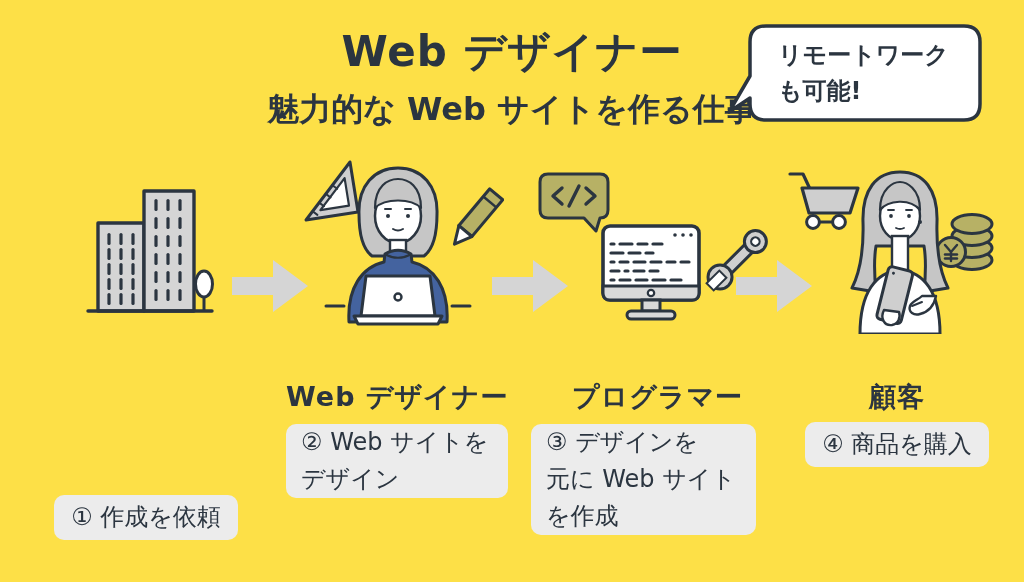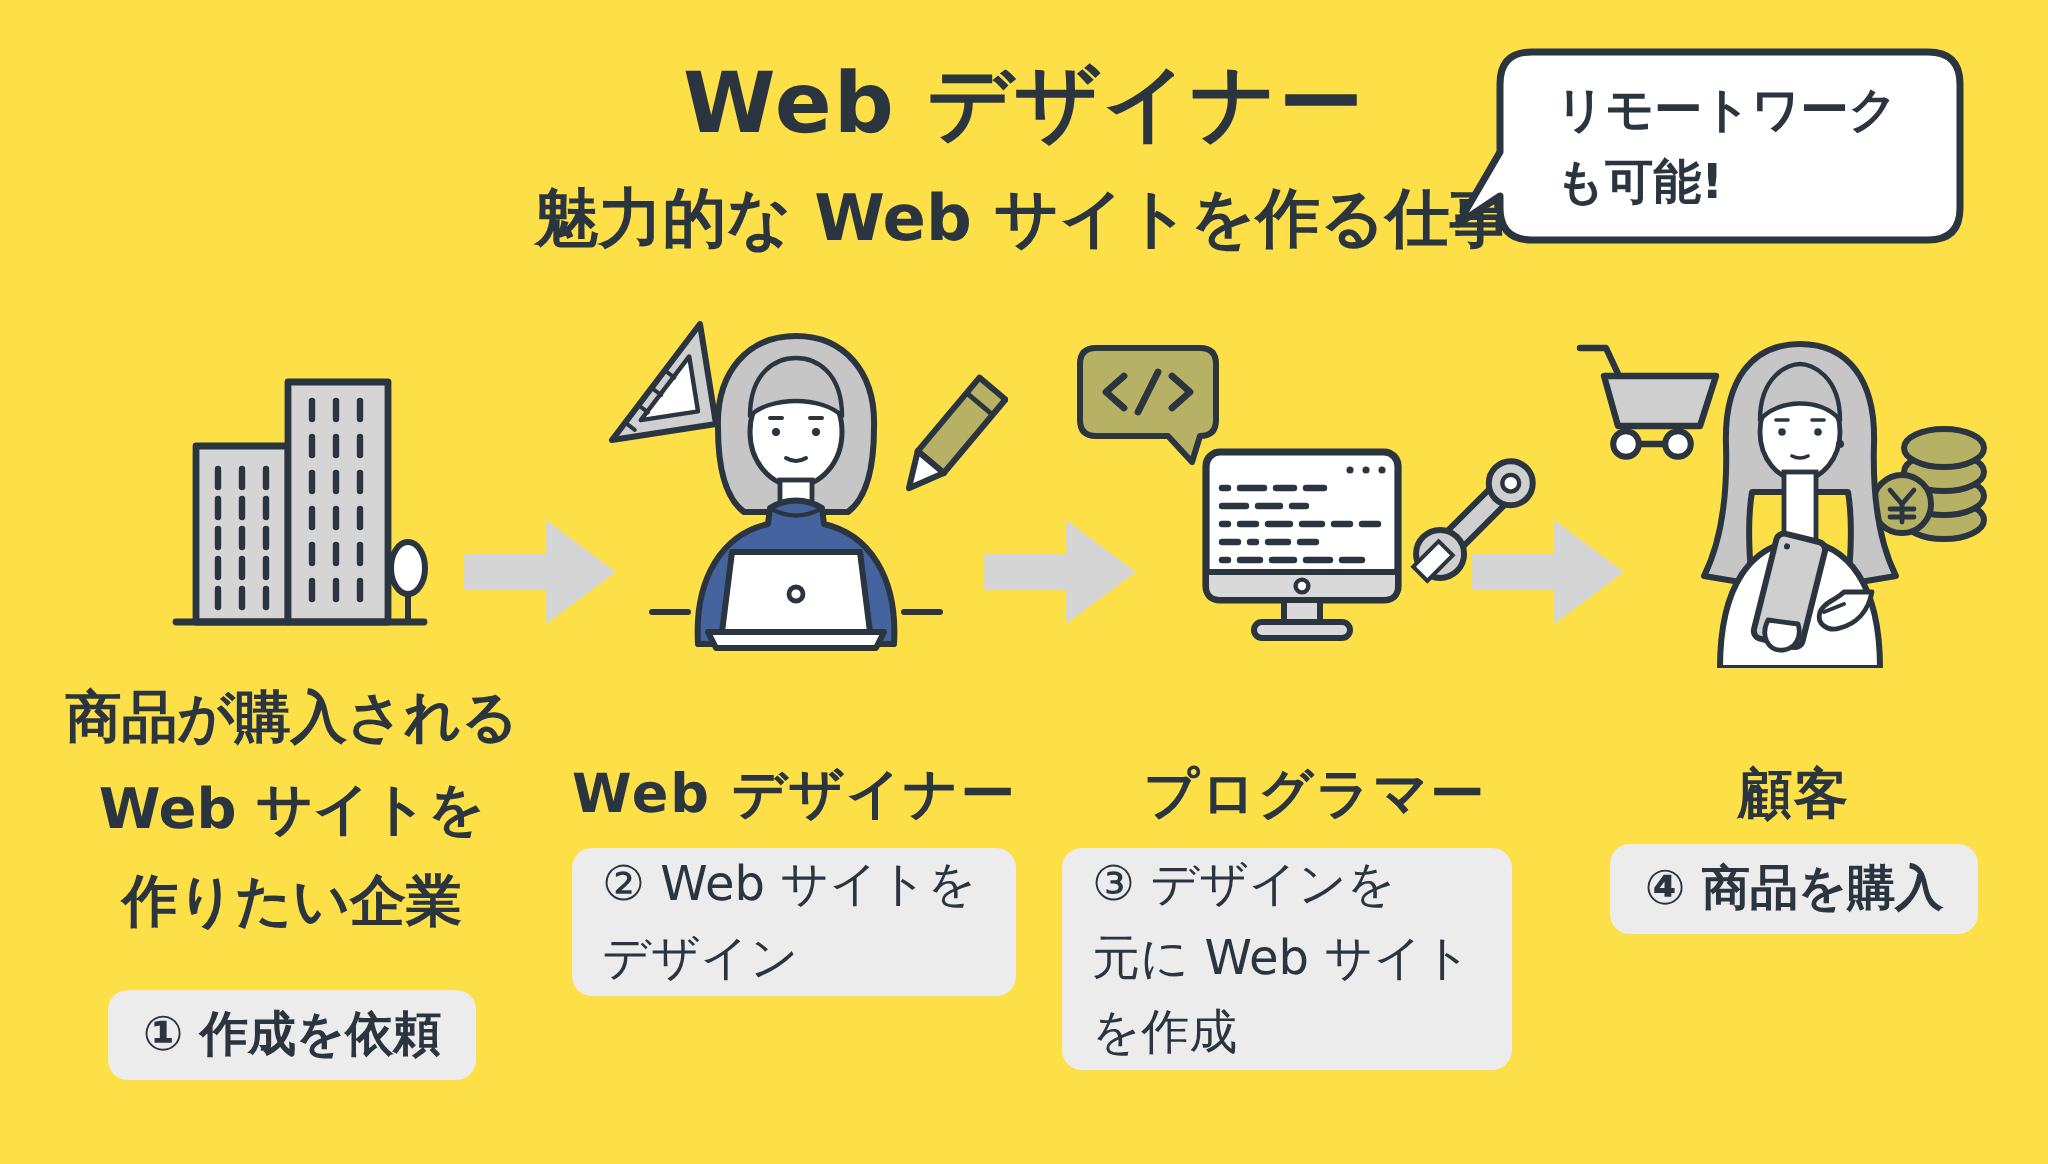--- a/index.html
+++ b/index.html
@@ -45,21 +45,21 @@
     font-size:27px; font-weight:700; letter-spacing:1px; white-space:nowrap;
   }
   #heading-designer   { left:286px; width:222px; }
   #heading-programmer { left:545px; width:225px; }
   #heading-customer   { left:790px; width:214px; }
   .badge-wrap { position:absolute; text-align:center; }
   #badge-wrap-company  { left:0;     top:495px; width:292px; }
   #badge-wrap-customer { left:790px; top:422px; width:214px; }
   .badge-pill {
     display:inline-block; background:#ececec; border-radius:10px;
-    padding:7px 17px; font-size:24px; font-weight:700; line-height:31px;
+    padding:7px 17px; font-size:24px; font-weight:400; line-height:31px;
     white-space:nowrap;
   }
   .badge-block {
     position:absolute; background:#ececec; border-radius:10px;
     padding:0 15px; font-size:24px; font-weight:500; line-height:37px;
   }
   #badge-designer   { left:286px; top:424px; width:222px; }
   #badge-programmer { left:531px; top:424px; width:225px; }
   .badge-block span { display:block; white-space:nowrap; }
 </style>
@@ -256,25 +256,20 @@
       <g transform="rotate(14 110 136)">
         <rect x="98" y="108" width="25" height="54" rx="4" fill="#cfcfcf" stroke="#2b3540" stroke-width="3"></rect>
         <circle cx="104" cy="114" r="1.5" fill="#2b3540"></circle>
       </g>
       <path d="M100,150 C96,158 100,166 108,165 C114,164 117,158 115,152 Z" fill="#ffffff" stroke="#2b3540" stroke-width="2.4" stroke-linejoin="round"></path>
       <path d="M152,136 C150,146 144,152 136,154 C130,156 124,152 126,146 C128,141 134,140 138,136 Z" fill="#ffffff" stroke="#2b3540" stroke-width="2.4" stroke-linejoin="round"></path>
       <path d="M128,146 L138,142" stroke="#2b3540" stroke-width="2" fill="none" stroke-linecap="round"></path>
     </svg>
   </div>
 
-  <div class="company-label">
-    <span>商品が購入される</span>
-    <span>Web サイトを</span>
-    <span>作りたい企業</span>
-  </div>
   <div class="badge-wrap" id="badge-wrap-company">
     <div class="badge-pill">① 作成を依頼</div>
   </div>
 
   <div class="step-heading" id="heading-designer">Web デザイナー</div>
   <div class="badge-block" id="badge-designer">
     <span>② Web サイトを</span>
     <span>デザイン</span>
   </div>
 

